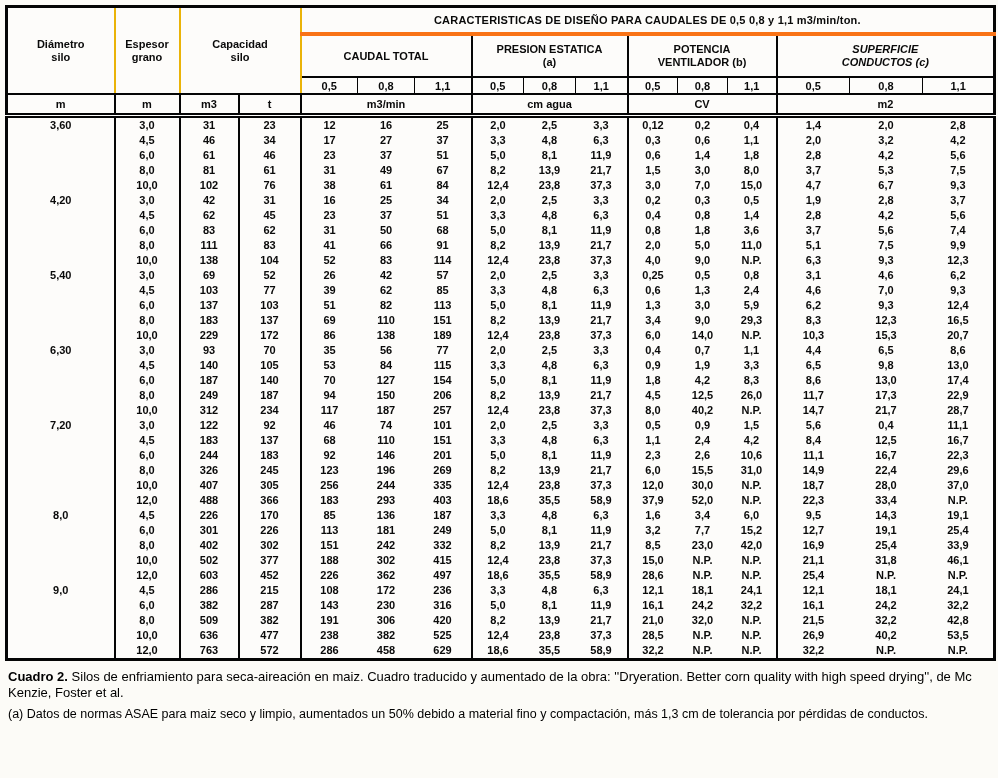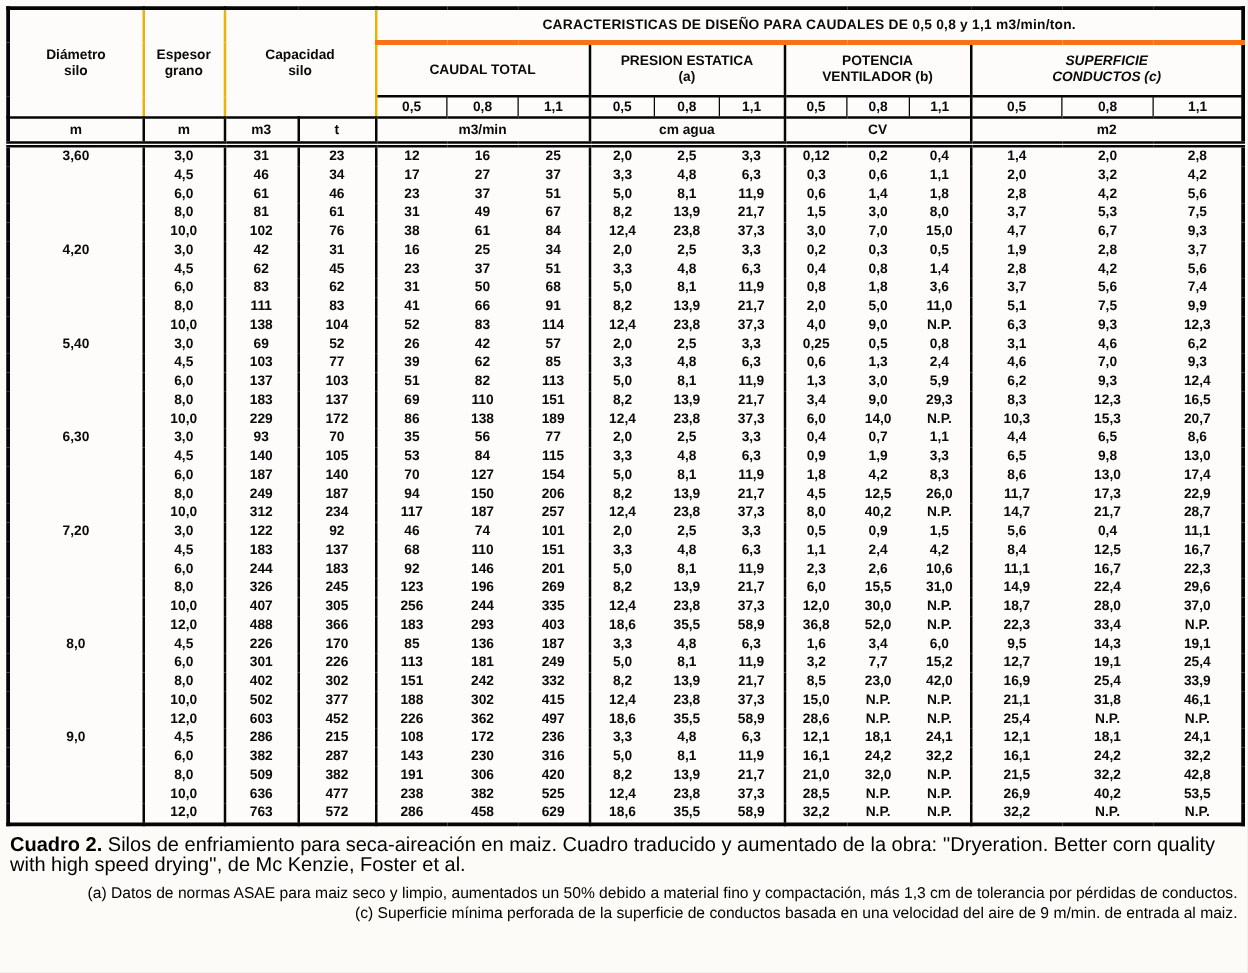--- a/index.html
+++ b/index.html
@@ -23,23 +23,23 @@
   .gh.last { border-right:none;font-style:italic; }
   .l2:empty { display:none; }
   .sc { height:15px; border-bottom:2px solid #050505; border-right:1px solid #050505; }
   .sc.g-end { border-right:2px solid #050505; }
   .sc.last { border-right:none; }
   .un { height:18px; border-bottom:5px double #050505; border-right:2px solid #050505; }
   .un.last { border-right:none; }
   tbody td { font-size:11px; height:15px; line-height:15px; }
   td.sep { border-right:2px solid #050505; }
   .footer { padding:8px 3px 0 3px; }
-  .caption { font-size:16px; line-height:16px; margin-bottom:5px; }
+  .caption { font-size:13px; line-height:16px; margin-bottom:5px; }
   .caption .b { font-weight:700; }
-  .note { font-size:12.5px; line-height:16px;text-align:right; }
+  .note { font-size:12.5px; line-height:16px; }
 </style>
 </head>
 <body>
 
 <div class="page">
 
   <table class="main">
     <colgroup>
       <col style="width:108px">
         <col style="width:65px">
@@ -572,21 +572,21 @@
           <td class="sep"></td>
           <td class="sep">12,0</td>
           <td class="sep">488</td>
           <td class="sep">366</td>
           <td>183</td>
           <td>293</td>
           <td class="sep">403</td>
           <td>18,6</td>
           <td>35,5</td>
           <td class="sep">58,9</td>
-          <td>36,8</td>
+          <td>37,9</td>
           <td>52,0</td>
           <td class="sep">N.P.</td>
           <td>22,3</td>
           <td>33,4</td>
           <td>N.P.</td>
         </tr>
         <tr>
           <td class="sep">8,0</td>
           <td class="sep">4,5</td>
           <td class="sep">226</td>
@@ -768,16 +768,15 @@
         </tr>
       </tbody>
   </table>
 
   <div class="footer">
     <div class="caption">
       <span class="b">Cuadro 2.</span>
       <span>Silos de enfriamiento para seca-aireación en maiz. Cuadro traducido y aumentado de la obra: ''Dryeration. Better corn quality with high speed drying'', de Mc Kenzie, Foster et al.</span>
     </div>
     <div class="note">(a) Datos de normas ASAE para maiz seco y limpio, aumentados un 50% debido a material fino y compactación, más 1,3 cm de tolerancia por pérdidas de conductos.</div>
-    <div class="note">(c) Superficie mínima perforada de la superficie de conductos basada en una velocidad del aire de 9 m/min. de entrada al maiz.</div>
   </div>
 
 </div>
 
 </body></html>

